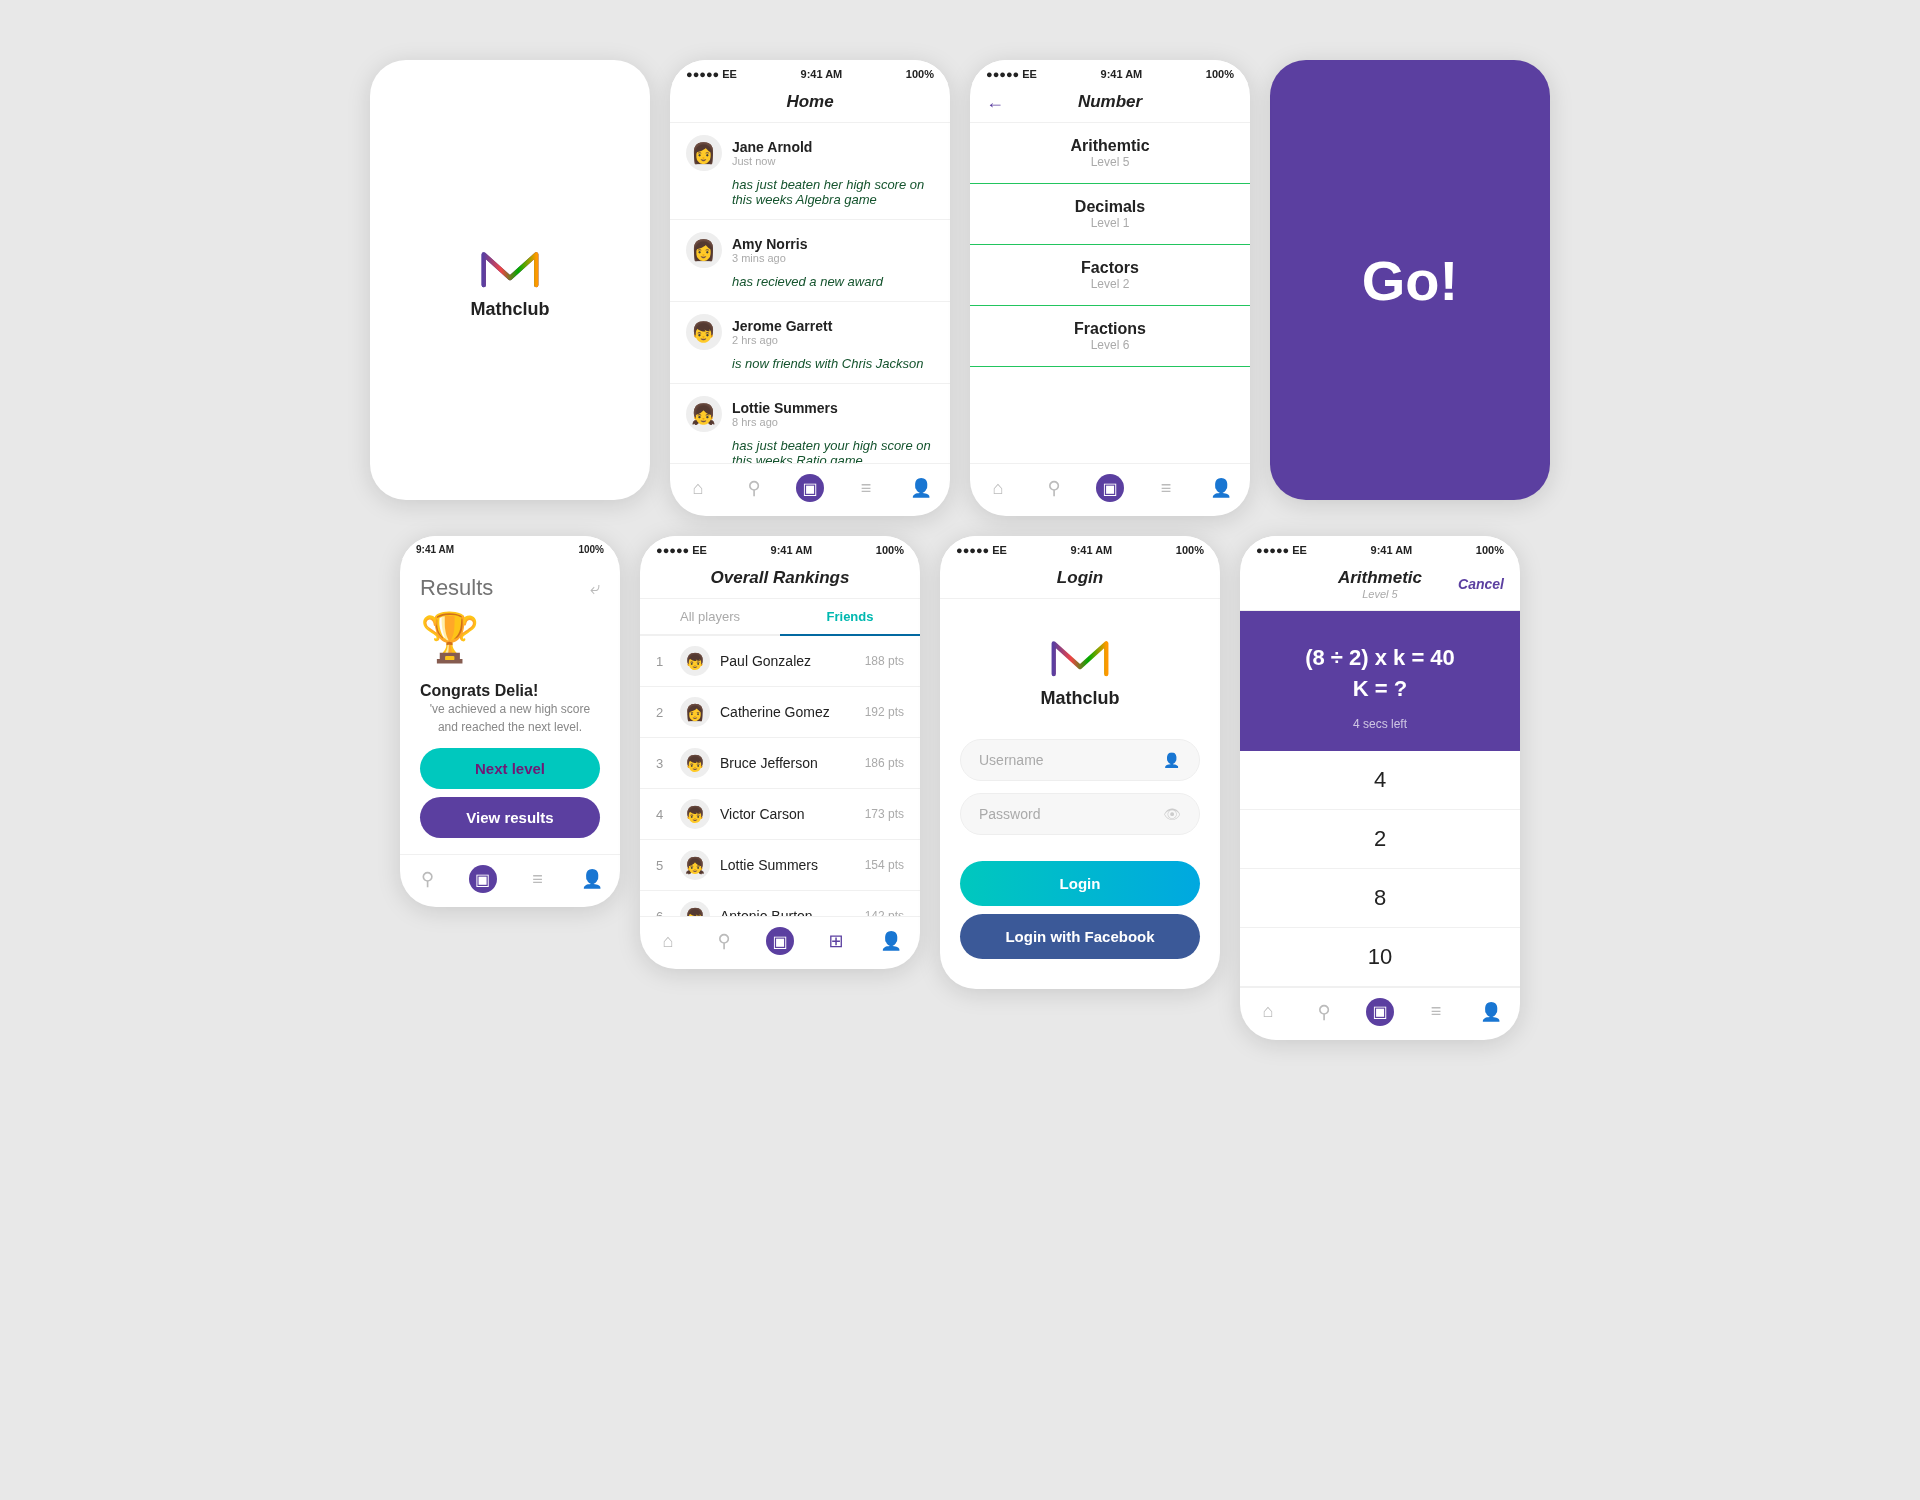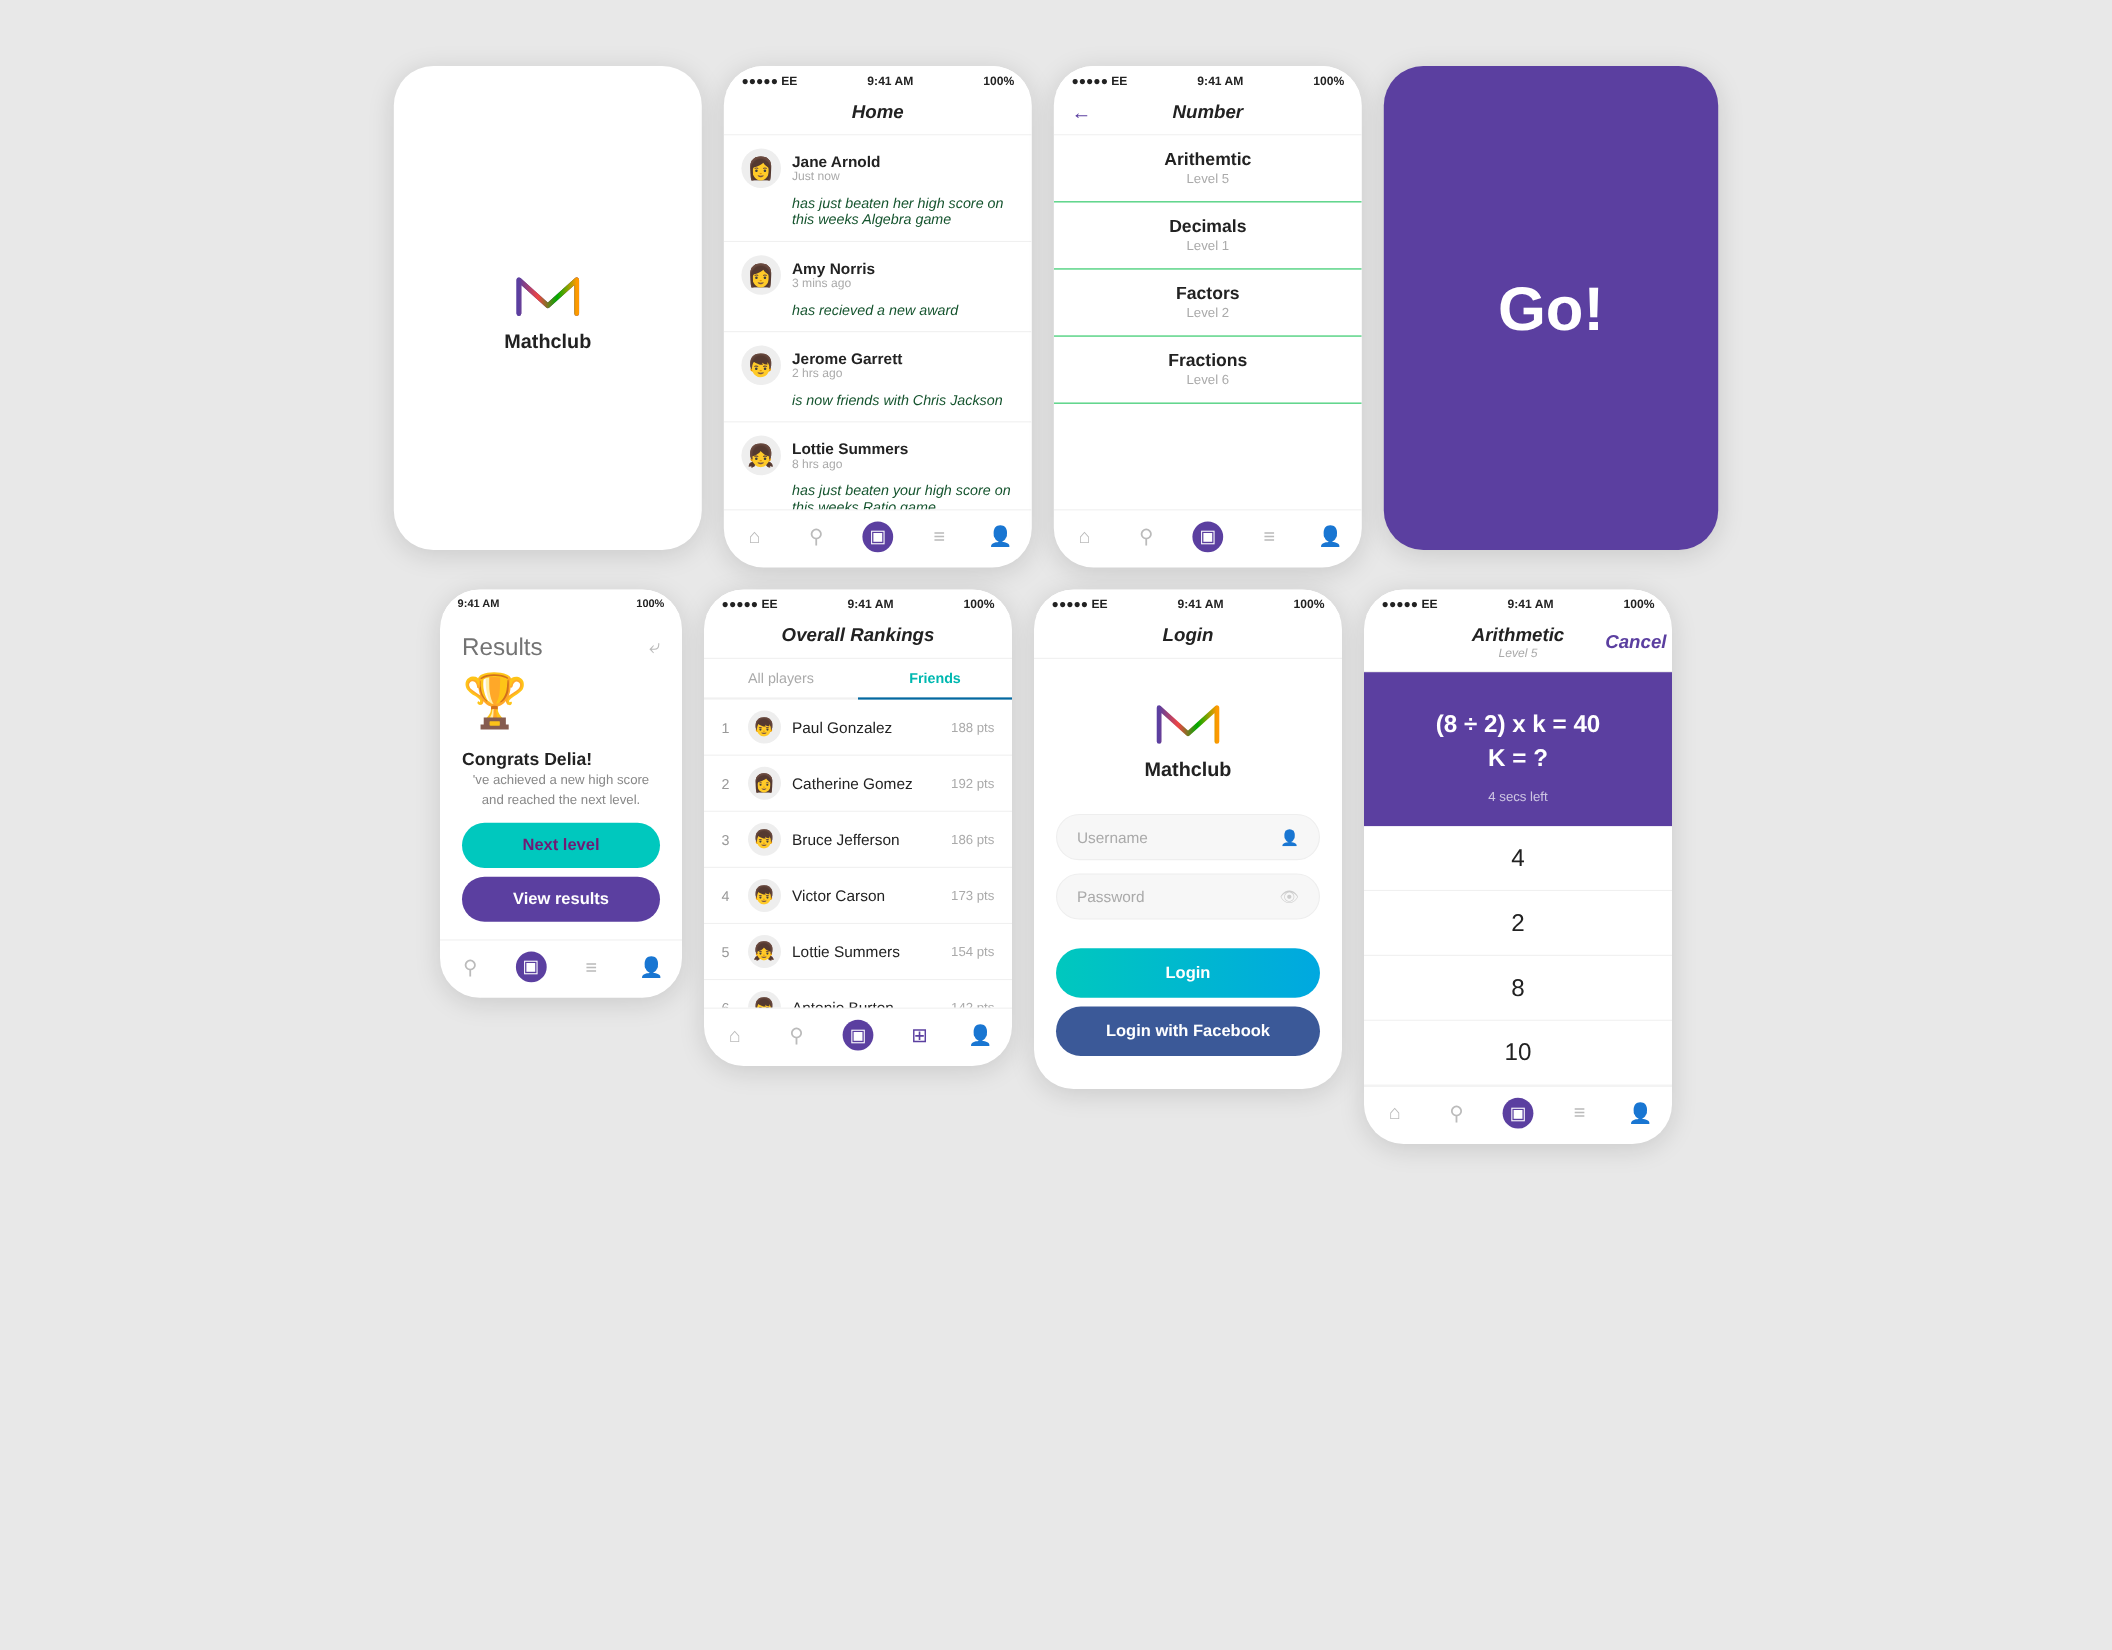--- a/index.html
+++ b/index.html
@@ -56,23 +56,23 @@
       font-style: italic;
     }
     .phone-header .back-btn {
       position: absolute;
       left: 16px;
       color: #5b3fa0;
       font-size: 18px;
     }
     .phone-header .cancel-btn {
       position: absolute;
-      right: 5px;
+      right: 16px;
       color: #5b3fa0;
-      font-size: 17px;
+      font-size: 14px;
     }
     .phone-header .header-sub {
       display: block;
       font-size: 11px;
       font-weight: 400;
       color: #aaa;
     }
 
     .phone-content {
       overflow: hidden;
@@ -115,21 +115,21 @@
       box-shadow: 0 4px 24px rgba(0,0,0,0.13);
     }
     .splash-title {
       font-size: 18px;
       font-weight: 600;
       color: #222;
     }
 
     
     .go-screen {
-      width: 304px;
+      width: 280px;
       height: 440px;
       background: #5b3fa0;
       border-radius: 36px;
       display: flex;
       align-items: center;
       justify-content: center;
       box-shadow: 0 4px 24px rgba(0,0,0,0.13);
     }
     .go-text {
       color: #fff;

